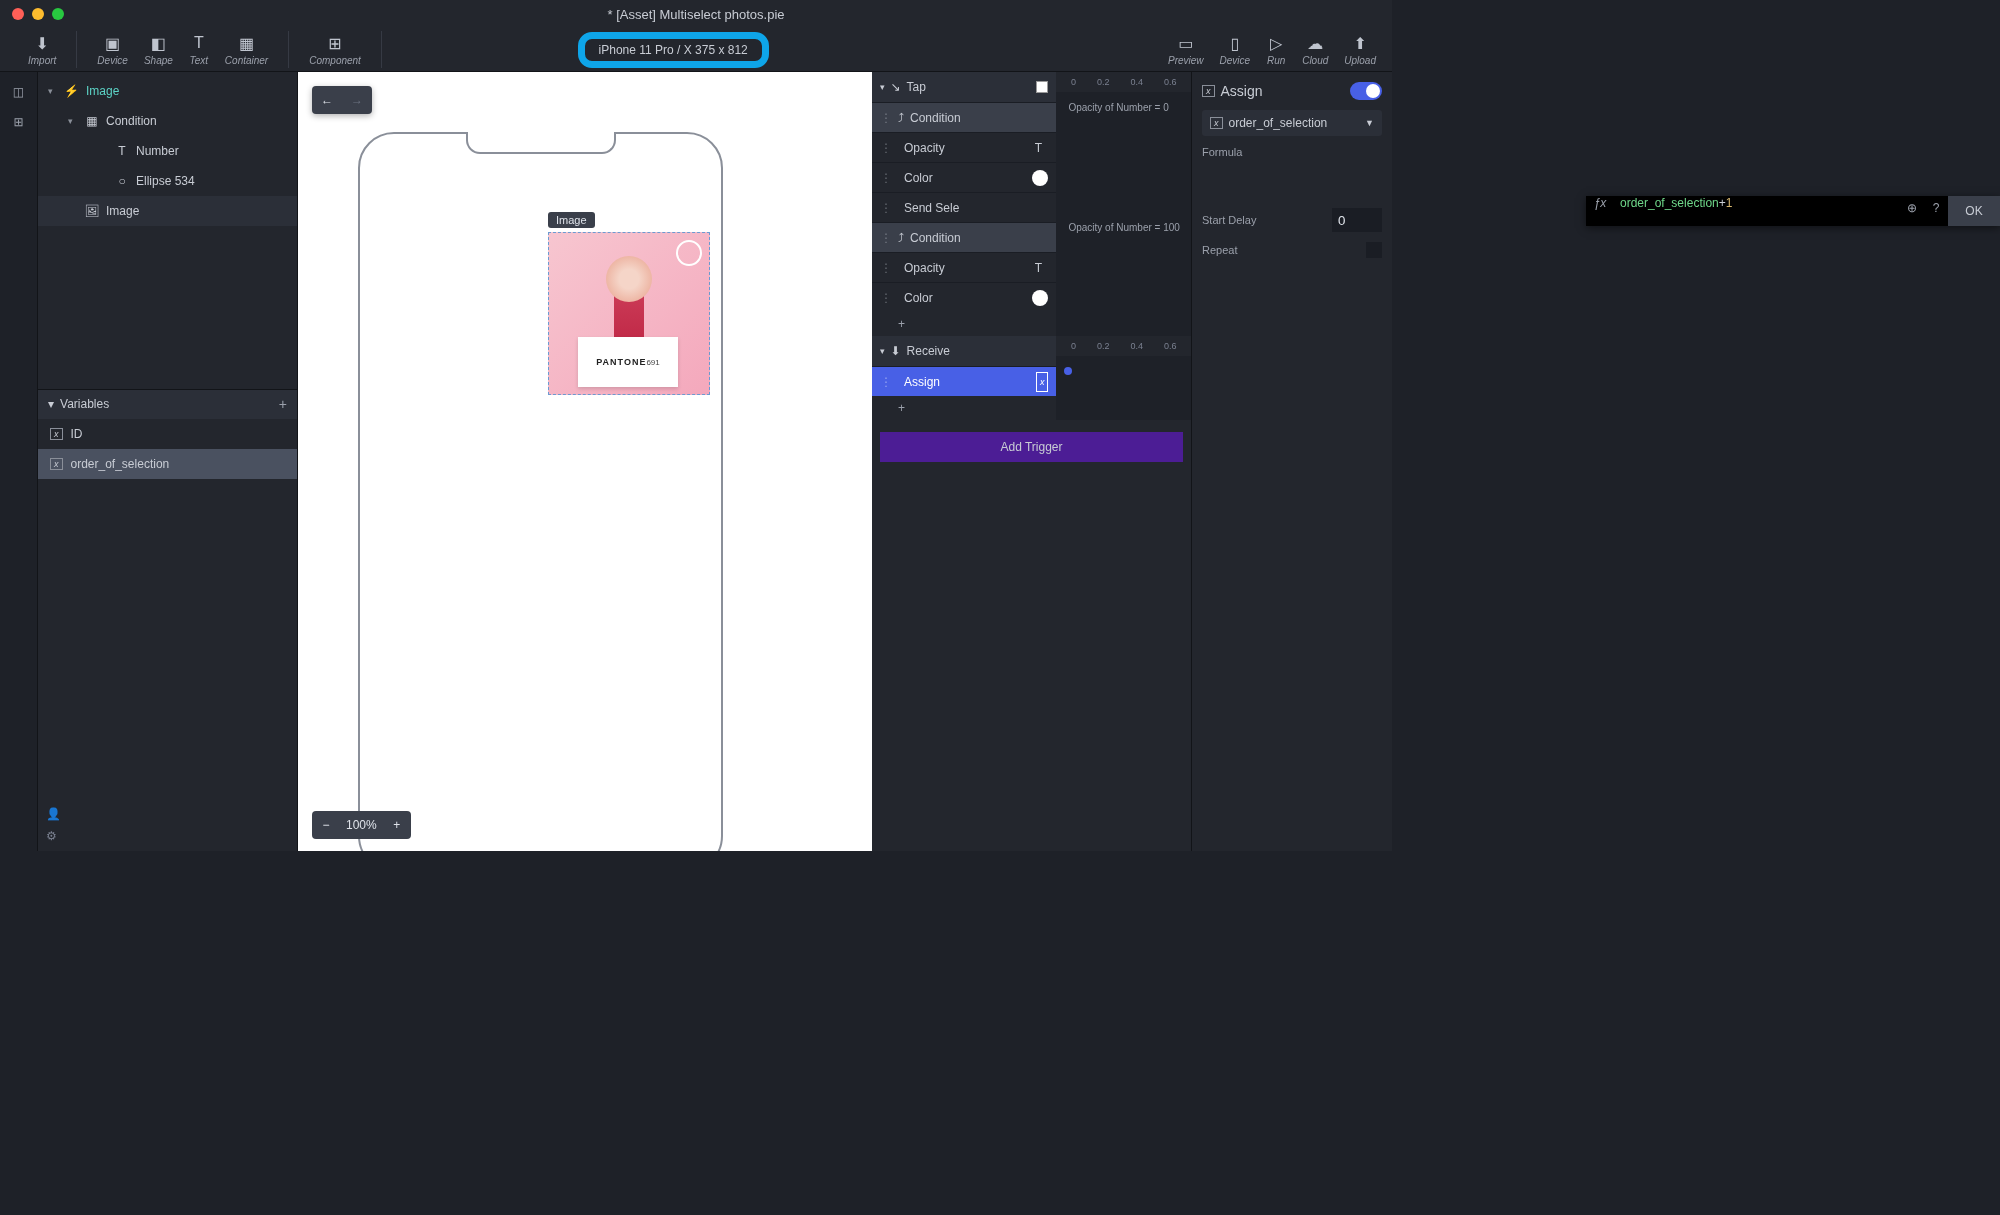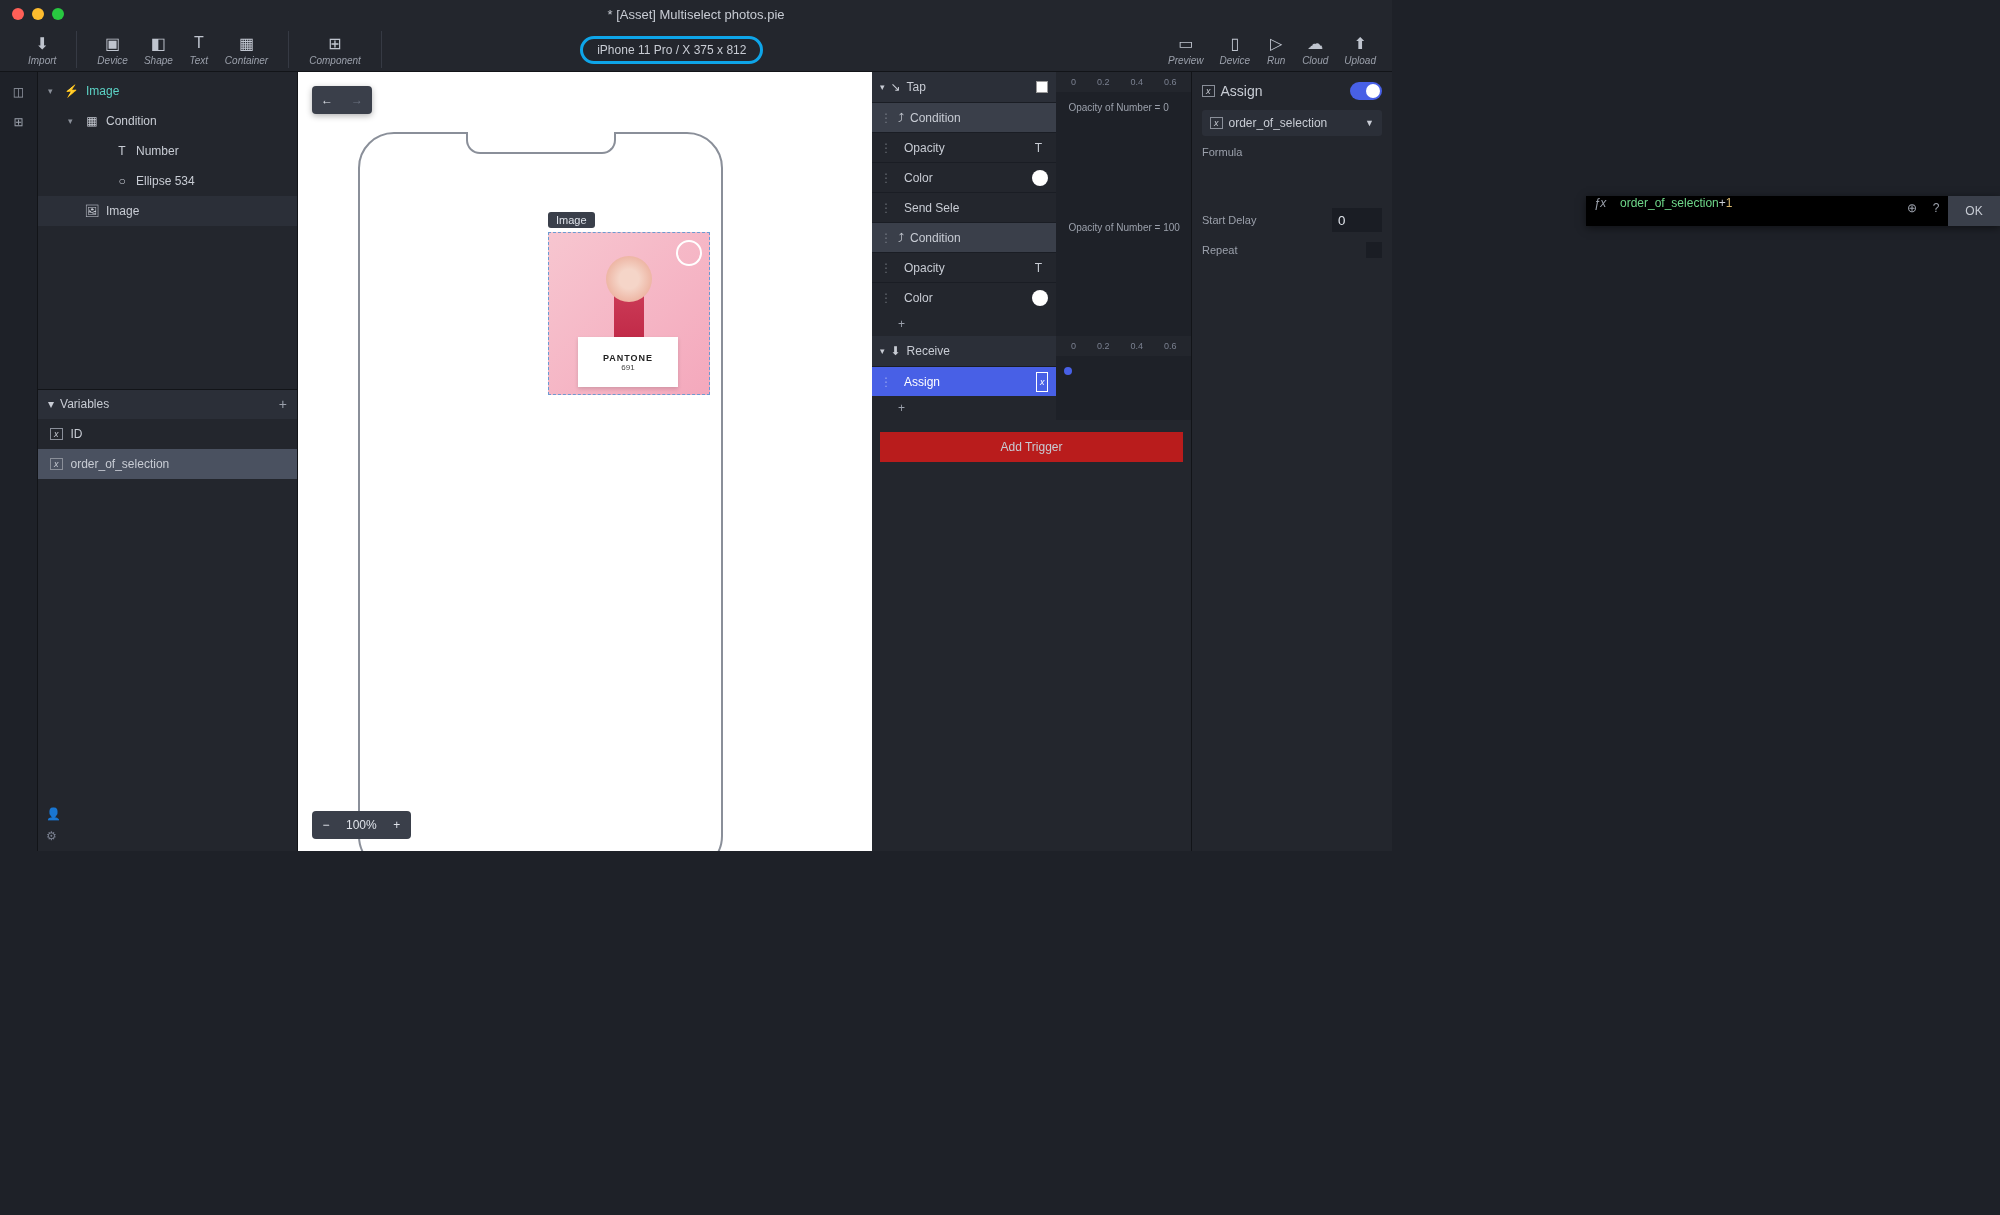--- a/index.html
+++ b/index.html
@@ -8,21 +8,21 @@
 .traffic { display:flex; gap:8px; }
 .dot { width:12px; height:12px; border-radius:50%; }
 .red{background:#ff5f57}.yellow{background:#febc2e}.green{background:#28c840}
 .title { position:absolute; left:50%; transform:translateX(-50%); color:#c8ccd4; font-size:13px; }
 .toolbar { height:44px; background:#23262d; display:flex; align-items:center; padding:0 8px; border-bottom:1px solid #121418; }
 .tool-grp { display:flex; align-items:center; gap:0; padding:0 12px; border-right:1px solid #363a44; }
 .tool-grp:last-child{border:none}
 .tool { display:flex; flex-direction:column; align-items:center; justify-content:center; padding:2px 8px; cursor:pointer; color:#bfc4ce; }
 .tool-icon { width:20px; height:20px; display:flex; align-items:center; justify-content:center; font-size:16px; }
 .tool-label { font-size:10px; margin-top:2px; color:#9ba0ab;font-style:italic; }
-.device-pill { margin:17px auto; border:3px solid #0ea5e9; border-radius:14px; padding:4px 14px; font-size:12px; color:#c8ccd4; cursor:pointer; }
+.device-pill { margin:17px auto; border:7px solid #0ea5e9; border-radius:14px; padding:4px 14px; font-size:12px; color:#c8ccd4; cursor:pointer; }
 .tb-right{margin-left:auto;display:flex}
 .main { display:flex; height:calc(100% - 72px); }
 .rail { width:38px; background:#1e2128; border-right:1px solid #121418; display:flex; flex-direction:column; align-items:center; padding-top:10px; gap:10px; }
 .rail-btn { width:20px; height:20px; display:flex; align-items:center; justify-content:center; color:#9ba0ab; cursor:pointer; }
 .sidebar { width:260px; background:#23262d; display:flex; flex-direction:column; border-right:1px solid #121418; }
 .tree { flex:1; overflow:auto; padding-top:4px; }
 .tree-row { display:flex; align-items:center; height:30px; padding-left:8px; cursor:pointer; gap:6px; }
 .tree-row.sel{background:#2b2f38}
 .tree-row .chev{width:10px;font-size:9px;color:#8a8f99}
 .tree-row .ico{width:16px;height:16px;display:flex;align-items:center;justify-content:center;font-size:12px}
@@ -39,38 +39,38 @@
 .nav-arrows .ab{width:30px;height:28px;display:flex;align-items:center;justify-content:center;color:#dfe3ea;cursor:pointer}
 .nav-arrows .ab.dis{color:#6b7280}
 .device-frame{position:absolute;top:60px;left:60px;width:365px;height:740px;border:2px solid #8a8f99;border-radius:36px}
 .notch{position:absolute;top:-2px;left:50%;transform:translateX(-50%);width:150px;height:22px;border:2px solid #8a8f99;border-top:none;border-radius:0 0 14px 14px;background:#fff}
 .sel-box{position:absolute;top:160px;left:250px;width:162px;height:163px}
 .sel-label{position:absolute;top:-20px;left:0;background:#3a3f4a;color:#dfe3ea;font-size:11px;padding:2px 8px;border-radius:3px}
 .sel-border{position:absolute;inset:0;border:1px dashed #6b9bd1}
 .sel-img{position:absolute;inset:0;background:linear-gradient(135deg,#f7c6d0 0%,#f4a8bc 100%);display:flex;align-items:center;justify-content:center;flex-direction:column}
 .spoon{width:30px;height:80px;background:linear-gradient(180deg,#d14560 0%,#c02846 100%);border-radius:15px 15px 4px 4px;position:relative;margin-top:-20px}
 .spoon::before{content:"";position:absolute;top:-8px;left:-8px;width:46px;height:46px;border-radius:50%;background:radial-gradient(circle,#f5d5c8 30%,#e89f8a 100%)}
-.swatch-card{position:absolute;bottom:8px;left:30px;width:100px;height:50px;background:#fff;box-shadow:0 2px 4px rgba(0,0,0,.15);padding:6px;display:flex;flex-direction:column;align-items:center;justify-content:center}
+.swatch-card{position:absolute;bottom:8px;left:30px;width:100px;height:50px;background:#fff;box-shadow:0 2px 4px rgba(0,0,0,.15);padding:6px;display:flex;flex-direction:row;align-items:center;justify-content:center}
 .swatch-card .brand{font-size:9px;font-weight:700;letter-spacing:1px;color:#222}
 .swatch-card .code{font-size:8px;color:#444}
 .sel-circle{position:absolute;top:8px;right:8px;width:26px;height:26px;border:2px solid #fff;border-radius:50%}
 .zoom{position:absolute;bottom:12px;left:14px;background:#3a3f4a;border-radius:4px;display:flex;align-items:center;height:28px;color:#dfe3ea}
 .zoom .zb{width:28px;text-align:center;cursor:pointer}
 .zoom .zv{padding:0 6px}
 .mid-panel{width:320px;background:#23262d;border-right:1px solid #121418;display:flex;flex-direction:column;overflow:hidden}
 .trigger-head{height:30px;background:#2b2f38;display:flex;align-items:center;padding:0 8px;gap:6px}
 .trigger-head .sq{width:12px;height:12px;background:#fff;margin-left:auto;border:1px solid #999}
 .ruler{height:20px;background:#23262d;display:flex;align-items:center;justify-content:space-around;font-size:9px;color:#7a8090;padding:0 4px}
 .action-row{height:30px;display:flex;align-items:center;padding:0 8px;gap:6px;border-top:1px solid #1a1d24}
 .action-row.cond{background:#3a3f4a}
 .action-row.assign{background:#4860e6;color:#fff}
 .action-row .tail{margin-left:auto;width:20px;height:20px;display:flex;align-items:center;justify-content:center}
 .sub-note{font-size:10px;color:#9ba0ab;padding:2px 8px}
 .add-row{height:24px;display:flex;align-items:center;padding-left:26px;color:#9ba0ab}
-.add-trigger{margin:12px 8px;height:30px;background:#b91c1c;display:flex;align-items:center;justify-content:center;cursor:pointer}
+.add-trigger{margin:12px 8px;height:30px;background:#4c1d95;display:flex;align-items:center;justify-content:center;cursor:pointer}
 .right-panel{width:200px;background:#23262d;display:flex;flex-direction:column;padding:10px;gap:10px}
 .rp-head{display:flex;align-items:center;gap:6px}
 .toggle{width:32px;height:18px;background:#4860e6;border-radius:9px;margin-left:auto;position:relative}
 .toggle::after{content:"";position:absolute;right:2px;top:2px;width:14px;height:14px;background:#fff;border-radius:50%}
 .select-box{height:26px;background:#2b2f38;border-radius:3px;display:flex;align-items:center;padding:0 8px;gap:6px;cursor:pointer}
 .select-box .dd{margin-left:auto;font-size:9px}
 .rp-label{font-size:11px;color:#9ba0ab}
 .formula-bar{position:absolute;top:196px;right:0;width:414px;height:30px;background:#000000;display:flex;align-items:flex-start;box-shadow:0 2px 8px rgba(0,0,0,.5);z-index:10}
 .fx{width:28px;text-align:center;font-style:italic;color:#9ba0ab}
 .formula-input{flex:1;padding:0 6px;font-family:monospace;font-size:12px}

